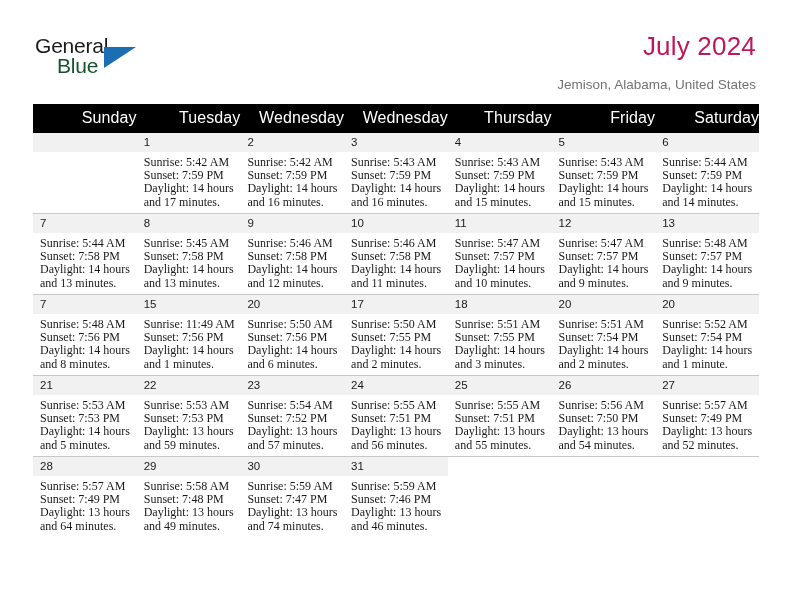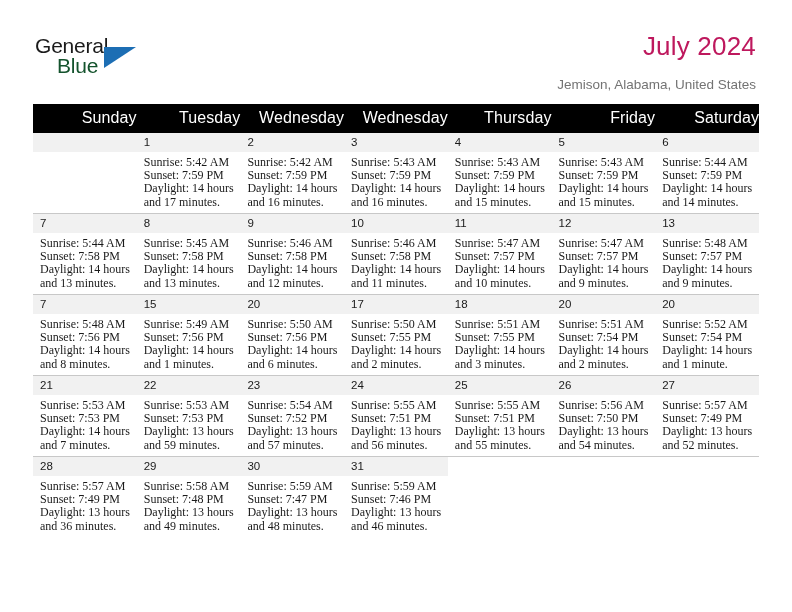--- a/index.html
+++ b/index.html
@@ -340,21 +340,21 @@
                 <div>Sunset: 7:56 PM</div>
                 <div>Daylight: 14 hours</div>
                 <div>and 8 minutes.</div>
               </div>
             </div>
           </td>
           <td>
             <div class="cell-inner">
               <div class="daynum-bar">15</div>
               <div class="details">
-                <div>Sunrise: 5:49 AM</div>
+                <div>Sunrise: 11:49 AM</div>
                 <div>Sunset: 7:56 PM</div>
                 <div>Daylight: 14 hours</div>
                 <div>and 1 minutes.</div>
               </div>
             </div>
           </td>
           <td>
             <div class="cell-inner">
               <div class="daynum-bar">20</div>
               <div class="details">
@@ -411,21 +411,21 @@
           </td>
         </tr>
         <tr class="week-row">
           <td>
             <div class="cell-inner">
               <div class="daynum-bar">21</div>
               <div class="details">
                 <div>Sunrise: 5:53 AM</div>
                 <div>Sunset: 7:53 PM</div>
                 <div>Daylight: 14 hours</div>
-                <div>and 7 minutes.</div>
+                <div>and 5 minutes.</div>
               </div>
             </div>
           </td>
           <td>
             <div class="cell-inner">
               <div class="daynum-bar">22</div>
               <div class="details">
                 <div>Sunrise: 5:53 AM</div>
                 <div>Sunset: 7:53 PM</div>
                 <div>Daylight: 13 hours</div>
@@ -490,21 +490,21 @@
           </td>
         </tr>
         <tr class="week-row">
           <td>
             <div class="cell-inner">
               <div class="daynum-bar">28</div>
               <div class="details">
                 <div>Sunrise: 5:57 AM</div>
                 <div>Sunset: 7:49 PM</div>
                 <div>Daylight: 13 hours</div>
-                <div>and 36 minutes.</div>
+                <div>and 64 minutes.</div>
               </div>
             </div>
           </td>
           <td>
             <div class="cell-inner">
               <div class="daynum-bar">29</div>
               <div class="details">
                 <div>Sunrise: 5:58 AM</div>
                 <div>Sunset: 7:48 PM</div>
                 <div>Daylight: 13 hours</div>
@@ -512,21 +512,21 @@
               </div>
             </div>
           </td>
           <td>
             <div class="cell-inner">
               <div class="daynum-bar">30</div>
               <div class="details">
                 <div>Sunrise: 5:59 AM</div>
                 <div>Sunset: 7:47 PM</div>
                 <div>Daylight: 13 hours</div>
-                <div>and 48 minutes.</div>
+                <div>and 74 minutes.</div>
               </div>
             </div>
           </td>
           <td>
             <div class="cell-inner">
               <div class="daynum-bar">31</div>
               <div class="details">
                 <div>Sunrise: 5:59 AM</div>
                 <div>Sunset: 7:46 PM</div>
                 <div>Daylight: 13 hours</div>

